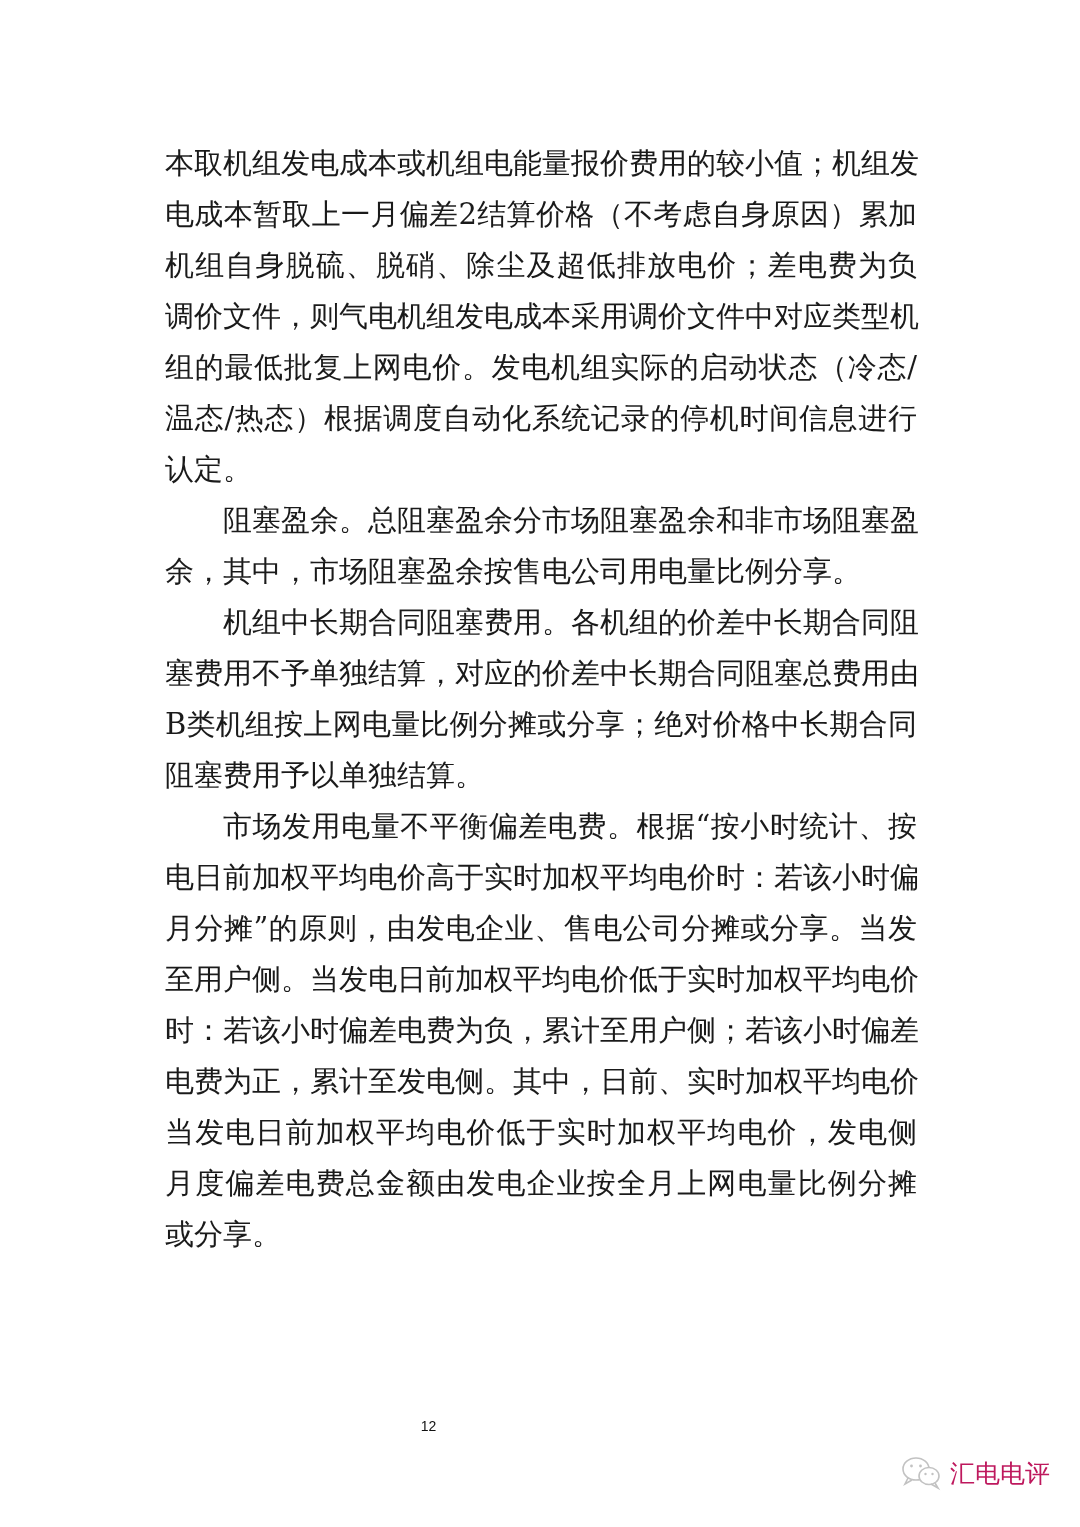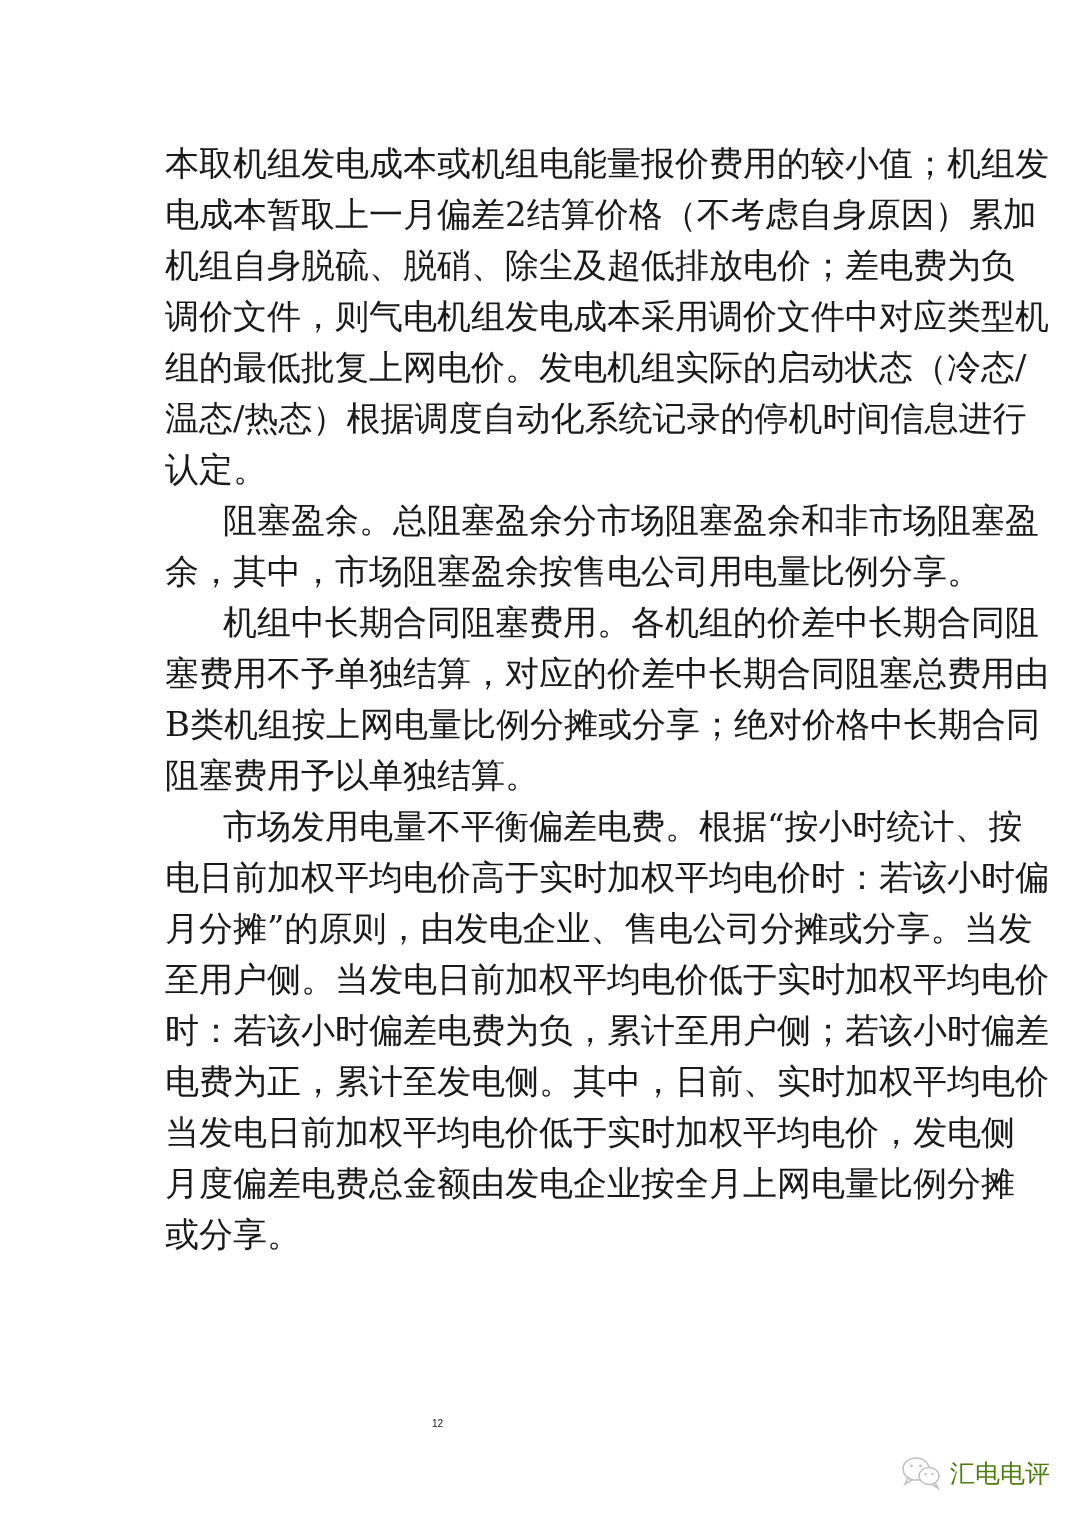--- a/index.html
+++ b/index.html
@@ -18,50 +18,50 @@
     .page-body {
       position: absolute;
       left: 165px;
       top: 138px;
       width: 752px;
     }
     .line {
       display: block;
       height: 51px;
       line-height: 51px;
-      font-size: 34px;
+      font-size: 29px;
       white-space: nowrap;
       text-align: justify;
       text-align-last: justify;
       letter-spacing: 0;
     }
     .line.last {
       text-align-last: left;
     }
     .line.indent {
       padding-left: 58px;
     }
     .page-number {
       position: absolute;
-      left: 9px;
+      left: 0;
       width: 857px;
       top: 1418px;
       text-align: center;
       font-family: "Liberation Sans", "DejaVu Sans", sans-serif;
-      font-size: 10px;
+      font-size: 14px;
       color: #111;
     }
     .watermark {
       position: absolute;
       left: 900px;
       top: 1455px;
       display: flex;
       align-items: center;
       gap: 6px;
-      color: #4d7c0f;
+      color: #be185d;
       font-family: "DejaVu Sans", sans-serif;
       font-size: 25px;
     }
     .watermark svg {
       display: block;
     }
   </style>
 </head>
 <body>
 

